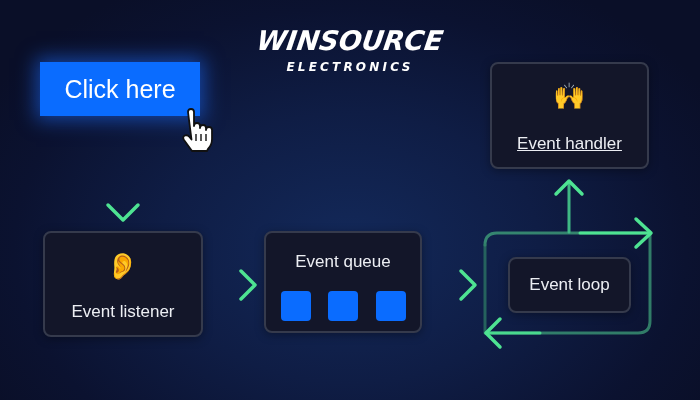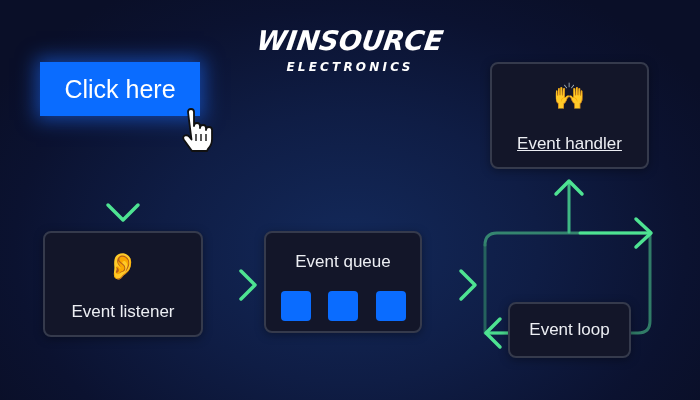--- a/index.html
+++ b/index.html
@@ -24,21 +24,21 @@
     box-sizing: border-box; color: #eceef3; text-align: center;
     box-shadow: 0 2px 10px rgba(0,0,0,0.35);
   }
   .box-label { font-size: 17px; }
   .listener { left: 43px; top: 231px; width: 160px; height: 106px; }
   .listener .emoji { position: absolute; left: 0; right: 0; top: 18px; font-size: 26px; line-height: 30px; }
   .listener .box-label { position: absolute; left: 0; right: 0; top: 69px; }
   .queue { left: 264px; top: 231px; width: 158px; height: 102px; }
   .queue .box-label { position: absolute; left: 0; right: 0; top: 19px; }
   .sq { position: absolute; top: 58px; width: 30px; height: 30px; background: #0a6cff; border-radius: 4px; }
-  .loop-box { left: 508px; top: 257px; width: 123px; height: 56px; border-radius: 8px; margin-top: 45px; }
+  .loop-box { left: 508px; top: 257px; width: 123px; height: 56px; border-radius: 8px; }
   .loop-box .box-label { line-height: 52px; }
   .handler { left: 490px; top: 62px; width: 159px; height: 107px; }
   .handler .emoji { position: absolute; left: 0; right: 0; top: 16px; font-size: 26px; line-height: 32px; }
   .handler .box-label { position: absolute; left: 0; right: 0; top: 70px; text-decoration: underline; }
   svg.arrows { position: absolute; left: 0; top: 0; }
 </style>
 </head>
 <body>
 
 <svg class="arrows" width="700" height="400">

